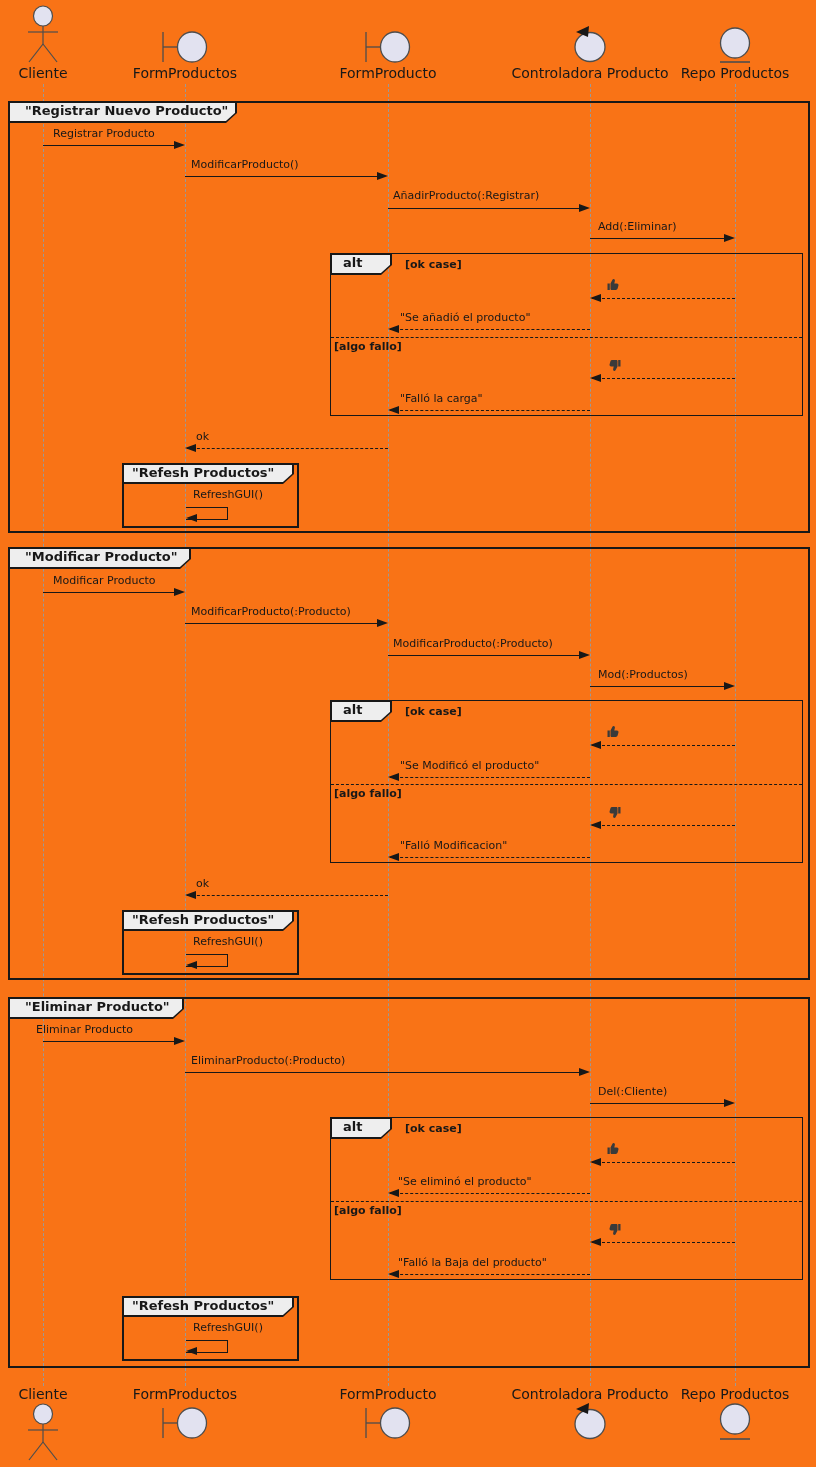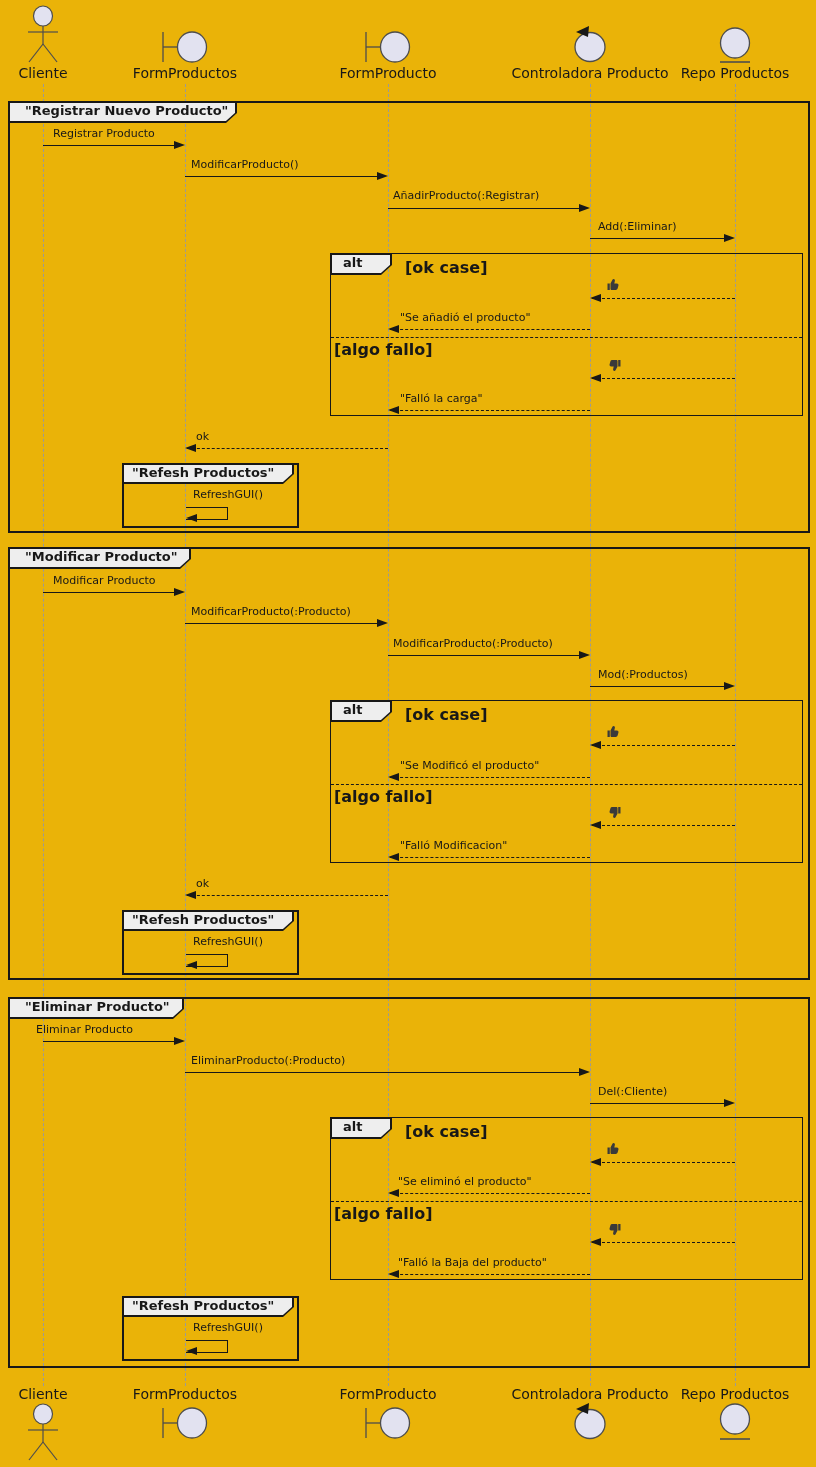--- a/index.html
+++ b/index.html
@@ -1,27 +1,27 @@
 <!DOCTYPE html>
 <html><head>
 <meta charset="utf-8">
 <style>
   html,body{margin:0;padding:0;background:#fff}
-  .canvas{position:relative;width:816px;height:1467px;background:#eab308;
+  .canvas{position:relative;width:816px;height:1467px;background:#f97316;
           font-family:"DejaVu Sans",sans-serif;color:#181818;overflow:hidden}
   .lifeline{position:absolute;width:0;border-left:1px dashed #999;top:84px;height:1302px}
   .frame{position:absolute;border:2px solid #181818;box-sizing:border-box}
   .altframe{position:absolute;border:1.5px solid #181818;box-sizing:border-box}
   .pent{position:absolute;background:#181818;
         clip-path:polygon(0 0,100% 0,100% calc(100% - 10px),calc(100% - 11px) 100%,0 100%)}
   .pent::before{content:"";position:absolute;inset:1.6px;background:#eeeeee;
         clip-path:polygon(0 0,100% 0,100% calc(100% - 9px),calc(100% - 10px) 100%,0 100%)}
   .pent>span{position:relative;display:block;font-weight:bold;font-size:13px;line-height:20px;white-space:nowrap}
   .lab{position:absolute;font-size:11px;white-space:nowrap}
-  .guard{position:absolute;font-size:16px;font-weight:bold;white-space:nowrap}
+  .guard{position:absolute;font-size:11px;font-weight:bold;white-space:nowrap}
   .plabel{position:absolute;font-size:14px;transform:translateX(-50%);white-space:nowrap}
   .lnS{position:absolute;height:0;border-top:1.2px solid #181818}
   .lnD{position:absolute;height:0;border-top:1.2px dashed #181818}
   .ahR{position:absolute;width:0;height:0;border-left:11px solid #181818;border-top:4.5px solid transparent;border-bottom:4.5px solid transparent}
   .ahL{position:absolute;width:0;height:0;border-right:11px solid #181818;border-top:4.5px solid transparent;border-bottom:4.5px solid transparent}
   .selfmsg{position:absolute;border-top:1.2px solid #181818;border-right:1.2px solid #181818;border-bottom:1.2px solid #181818;box-sizing:border-box}
   .divider{position:absolute;height:0;border-top:1px dashed #181818}
   .icon{position:absolute}
 </style>
 </head>

